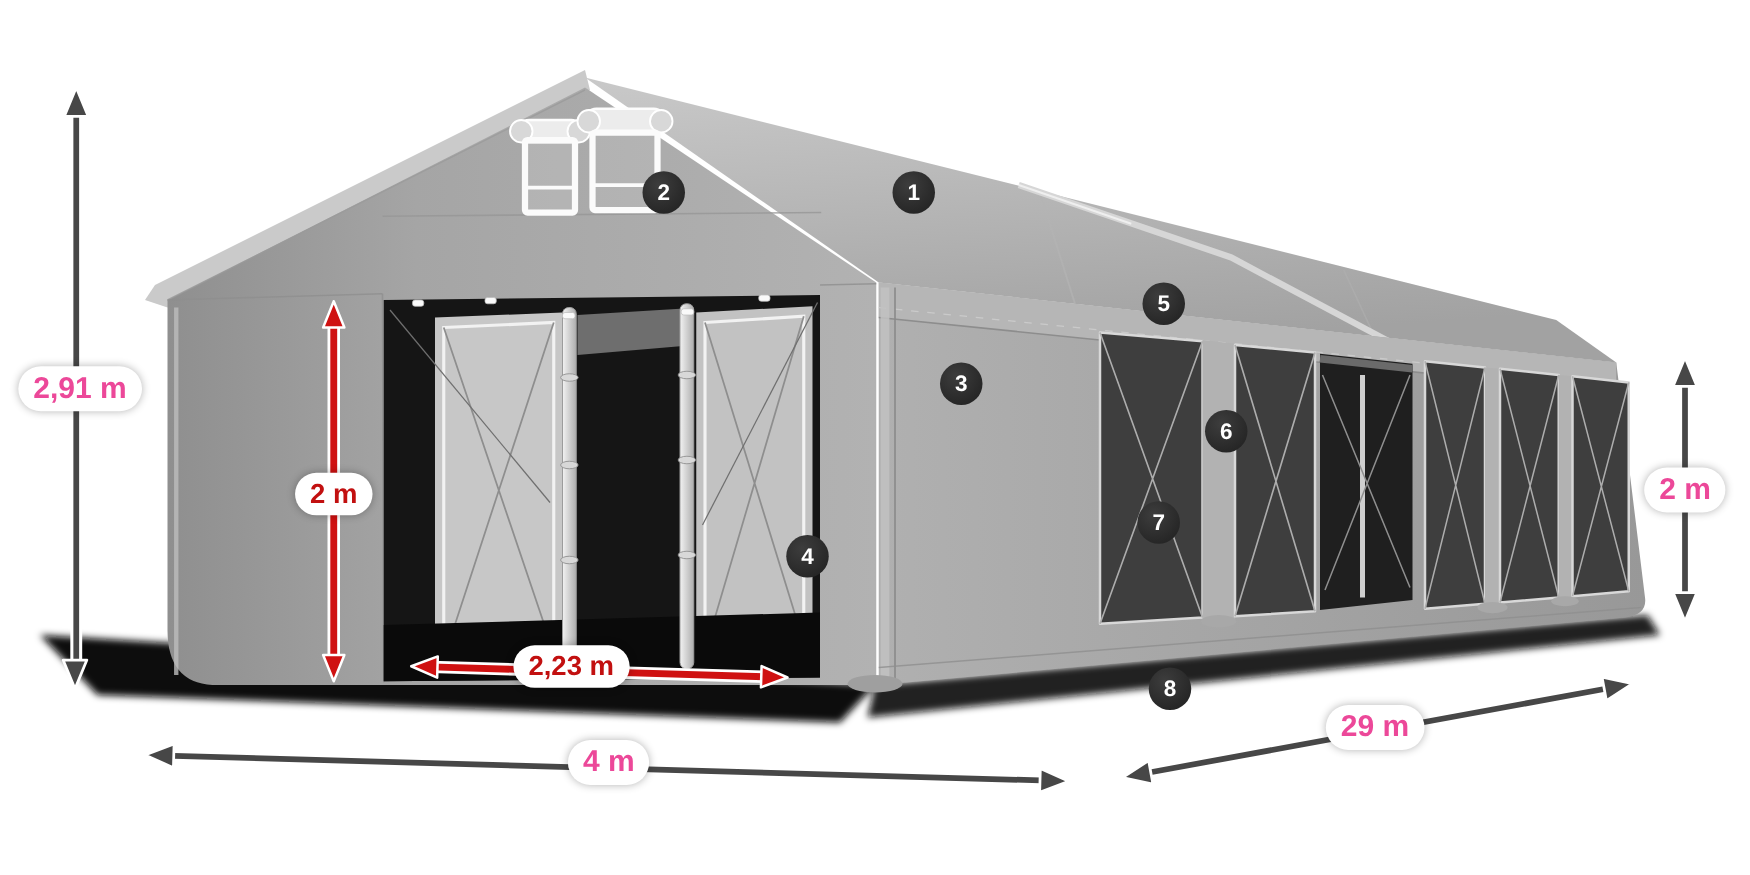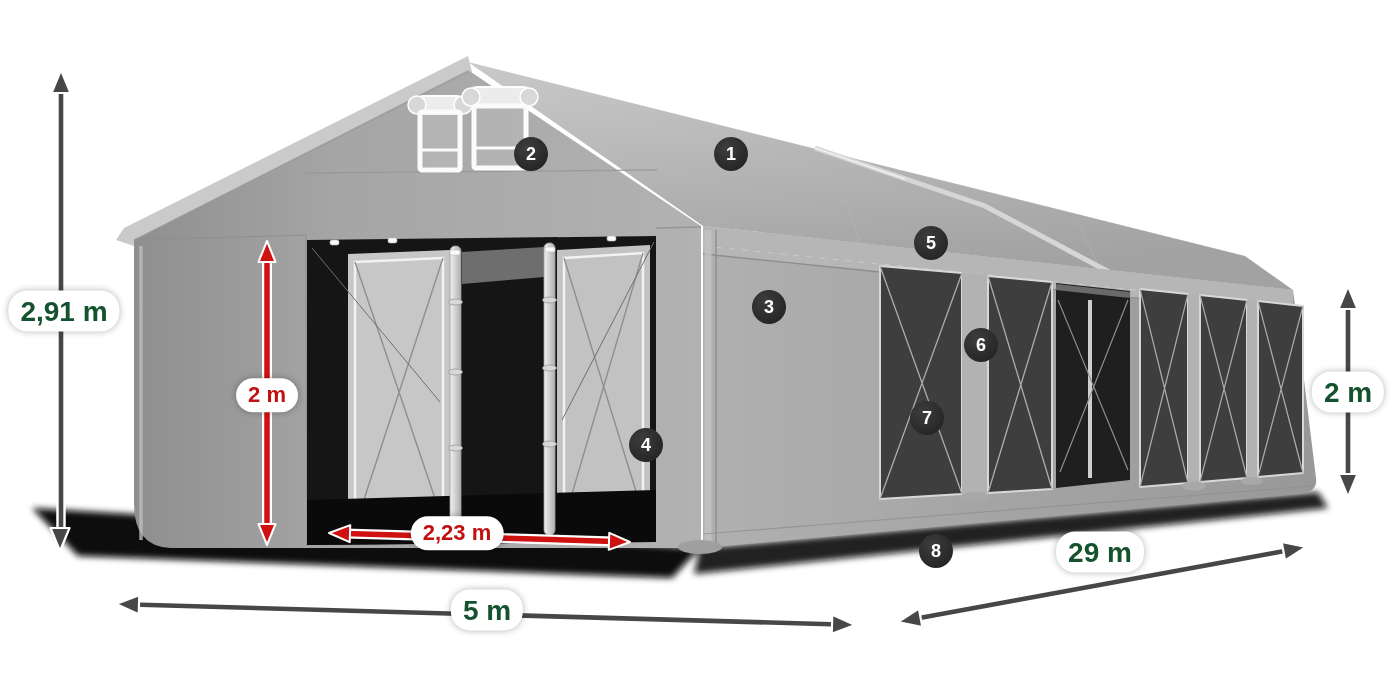--- a/index.html
+++ b/index.html
@@ -4,21 +4,21 @@
 <style>
   html,body{margin:0;padding:0;background:#ffffff;}
   .stage{
     position:relative;width:1400px;height:700px;background:#ffffff;overflow:hidden;
     font-family:"Liberation Sans",sans-serif;
   }
   .stage svg{position:absolute;left:0;top:0;}
   .pill{
     position:absolute;transform:translate(-50%,-50%);
     background:#ffffff;border-radius:19px;padding:3px 12px;
-    font-weight:bold;font-size:28px;color:#14532d;line-height:1.25;
+    font-weight:bold;font-size:24px;color:#ec4899;line-height:1.25;
     box-shadow:0 0 7px rgba(0,0,0,.30);white-space:nowrap;z-index:5;
   }
   .pill.red{color:#c21010;font-size:22px;}
   .badge{
     position:absolute;transform:translate(-50%,-50%);
     width:34px;height:34px;border-radius:50%;
     background:radial-gradient(circle at 38% 32%, #3d3d3d 0%, #262626 75%);
     color:#ffffff;font-weight:bold;font-size:18px;
     display:flex;align-items:center;justify-content:center;z-index:6;
   }
@@ -224,22 +224,22 @@
       <path d="M1348,302 L1348,481" stroke="#ffffff" stroke-width="9.5"></path>
       <path d="M1348,302 L1348,481" stroke="#474747" stroke-width="4.6"></path>
       <polygon points="0,0 -23,-9.5 -23,9.5" transform="translate(1348,286) rotate(-90)" fill="#474747" stroke="#ffffff" stroke-width="2.2" stroke-linejoin="round"></polygon>
       <polygon points="0,0 -23,-9.5 -23,9.5" transform="translate(1348,497) rotate(90)" fill="#474747" stroke="#ffffff" stroke-width="2.2" stroke-linejoin="round"></polygon>
     </g>
   </svg>
 
   <div class="pill" style="left:64px;top:311px">2,91 m</div>
   <div class="pill red" style="left:267px;top:395px">2 m</div>
   <div class="pill red" style="left:457px;top:533px">2,23 m</div>
-  <div class="pill" style="left:487px;top:610px">5 m</div>
-  <div class="pill" style="left:1100px;top:552px">29 m</div>
+  <div class="pill" style="left:487px;top:610px">4 m</div>
+  <div class="pill" style="left:1100px;top:582px">29 m</div>
   <div class="pill" style="left:1348px;top:392px">2 m</div>
 
   <div class="badge" style="left:731px;top:154px">1</div>
   <div class="badge" style="left:531px;top:154px">2</div>
   <div class="badge" style="left:769px;top:307px">3</div>
   <div class="badge" style="left:646px;top:445px">4</div>
   <div class="badge" style="left:931px;top:243px">5</div>
   <div class="badge" style="left:981px;top:345px">6</div>
   <div class="badge" style="left:927px;top:418px">7</div>
   <div class="badge" style="left:936px;top:551px">8</div>

